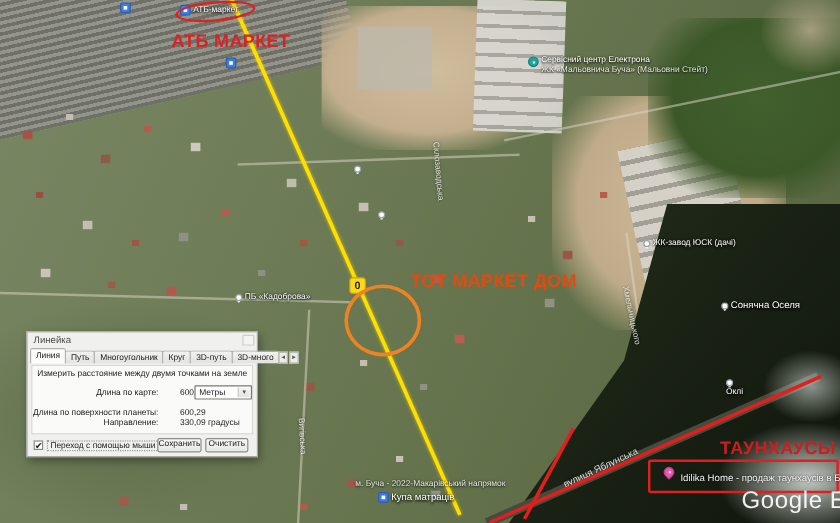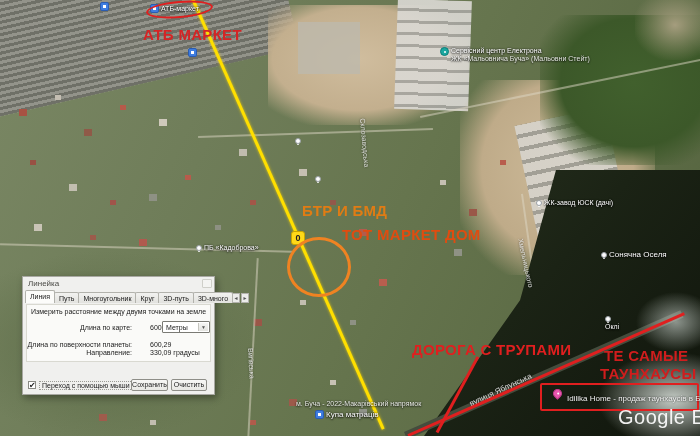--- a/index.html
+++ b/index.html
@@ -93,21 +93,21 @@
           border-radius:2px;z-index:7;}
   .placemark{position:absolute;left:553px;top:389px;width:9px;height:9px;border-radius:50% 50% 50% 0;
           transform:rotate(-45deg);background:#e856ae;border:1px solid #c23a8d;z-index:8;}
   .placemark::after{content:"";position:absolute;left:2.5px;top:2.5px;width:2px;height:2px;border-radius:50%;background:#fff;}
   .placemark-label{position:absolute;left:567px;top:394px;font-size:8px;color:#f2f2f2;z-index:8;
           text-shadow:0 0 2px rgba(0,0,0,.9);white-space:nowrap;}
   .watermark{position:absolute;left:618px;top:406px;font-size:20px;color:rgba(255,255,255,.92);
           letter-spacing:.5px;z-index:8;white-space:nowrap;}
 
   
-  .dialog{position:absolute;left:22px;top:276px;width:193px;height:119px;background:#f0f0ee;
+  .dialog{position:absolute;left:22px;top:276px;width:193px;height:105px;background:#f0f0ee;
           border:1px solid #a8a8a2;box-shadow:2px 3px 7px rgba(0,0,0,.35);z-index:10;
           font-size:7px;color:#1a1a1a;}
   .dlg-title{position:absolute;left:5px;top:2px;font-size:8px;color:#4a4a46;}
   .dlg-close{position:absolute;right:2px;top:2px;width:10px;height:9px;background:#f4f4f2;
           border:1px solid #cfcfc9;border-radius:1px;}
   .tabs{position:absolute;left:2px;top:13px;right:2px;height:13px;display:flex;align-items:flex-end;}
   .tab{padding:2px 4px 2px;border:1px solid #b2b2ac;border-bottom:none;border-radius:2px 2px 0 0;
        background:linear-gradient(#f2f2f0,#e2e2de);margin-right:-1px;height:11px;white-space:nowrap;}
   .tab.active{background:#fcfcfa;height:13px;position:relative;z-index:2;}
   .tab-scroll{margin-left:auto;display:flex;gap:1px;}
@@ -211,25 +211,22 @@
   </div>
   <div class="poi" style="left:296px;top:400px;">
     <span class="poi-label dim">м. Буча - 2022-Макарівський напрямок</span>
   </div>
 
   <div class="yellow-line"></div>
   <div class="zero-badge">0</div>
 
   <div class="ellipse-red"></div>
   <div class="ann ann-red" style="left:143px;top:26px;font-size:15px;color:#d52425;">АТБ МАРКЕТ</div>
-  <div class="ann" style="left:302px;top:202px;font-size:15px;color:#e07c14;">БТР И БМД</div>
   <div class="ann" style="left:342px;top:226px;font-size:15px;color:#e04c10;">ТОТ МАРКЕТ ДОМ</div>
   <div class="circle-orange"></div>
-  <div class="ann ann-red" style="left:412px;top:341px;font-size:15px;">ДОРОГА С ТРУПАМИ</div>
-  <div class="ann ann-red" style="left:604px;top:347px;font-size:15px;color:#cf1d1d;">ТЕ САМЫЕ</div>
   <div class="ann ann-red" style="left:600px;top:365px;font-size:15px;color:#cf1d1d;text-align:center;">ТАУНХАУСЫ</div>
   <div class="redline long"></div>
   <div class="redline short"></div>
   <div class="rect-red"></div>
 
   <div class="placemark"></div>
   <div class="placemark-label">Idilika Home - продаж таунхаусів в Бучі</div>
 
   <div class="watermark">Google Ea</div>
 

